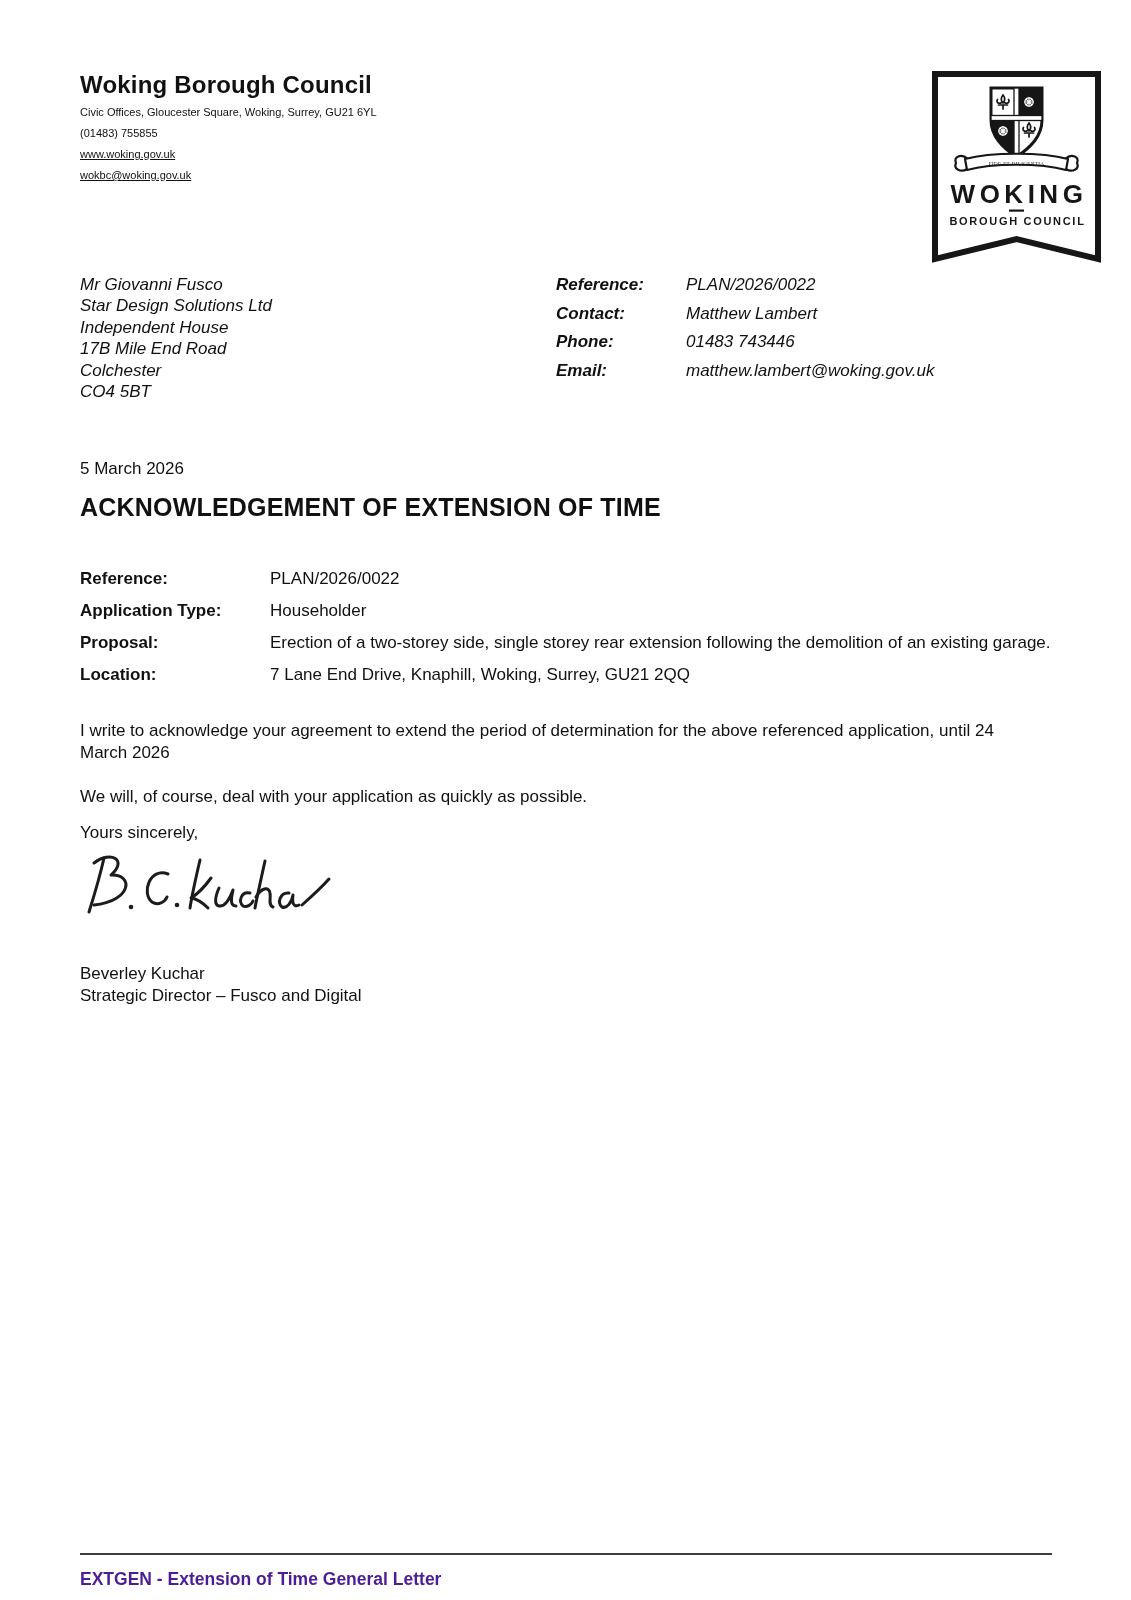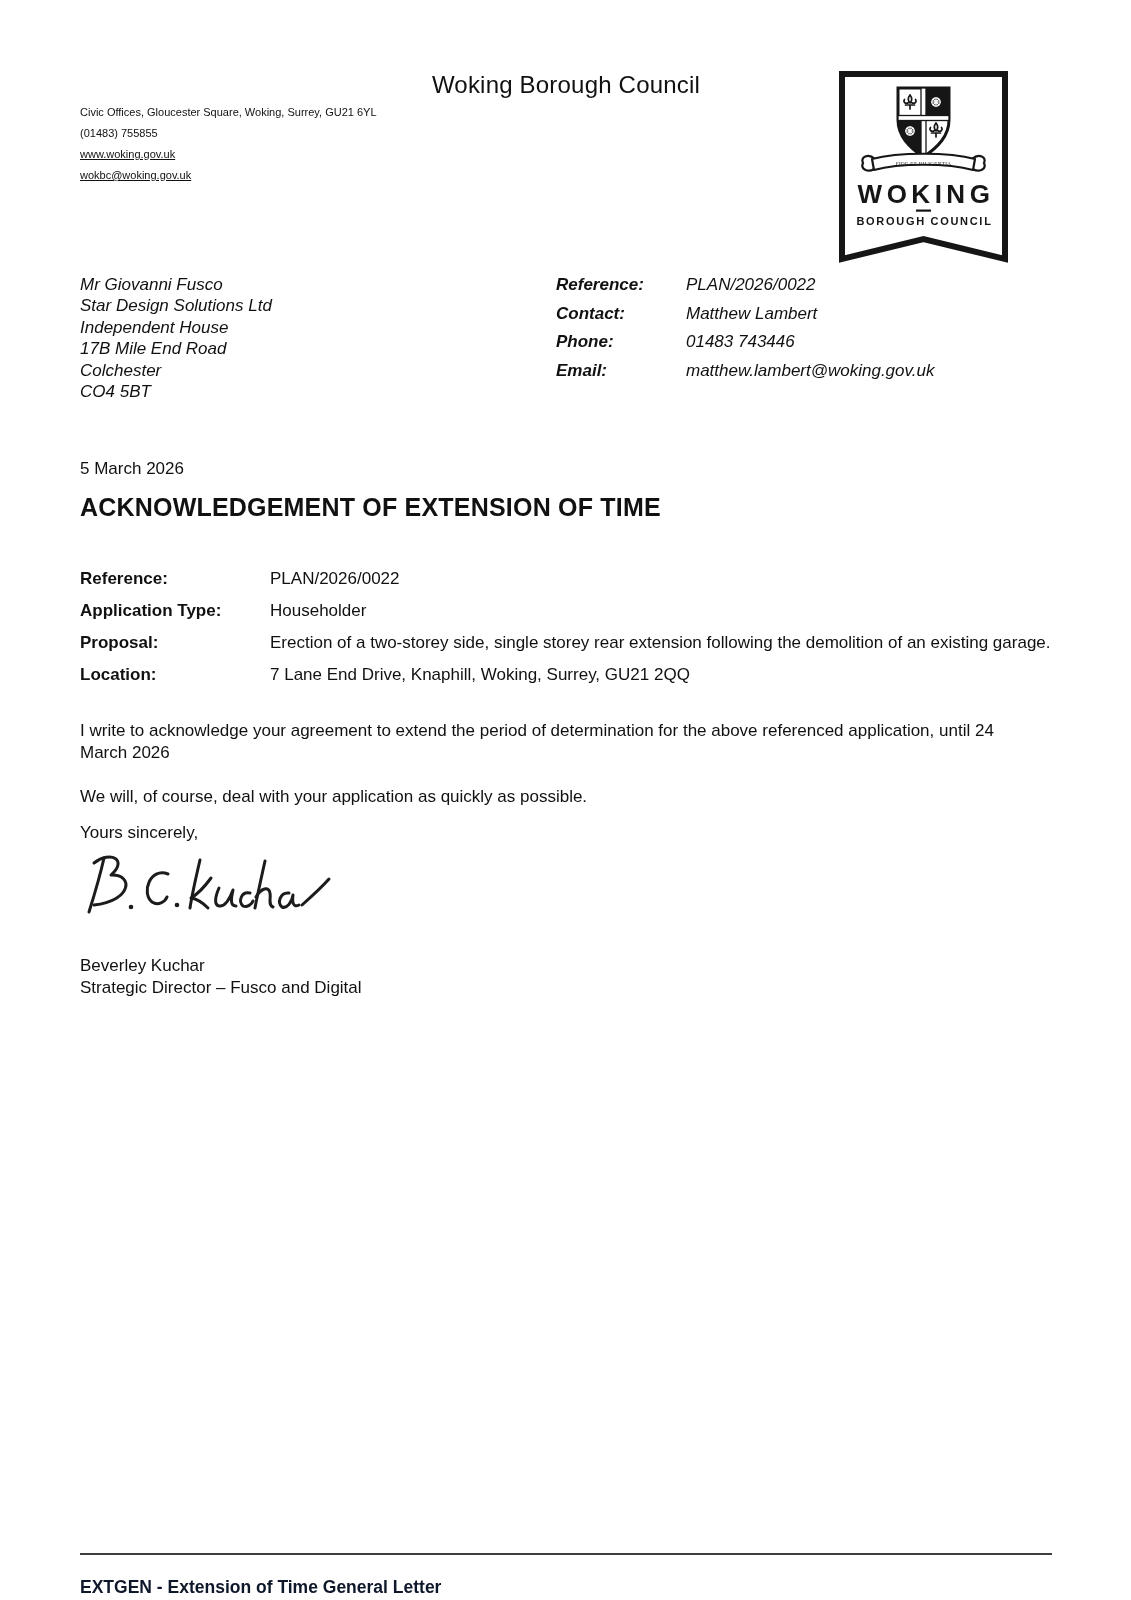--- a/index.html
+++ b/index.html
@@ -7,27 +7,27 @@
   body {
     width: 1131px; height: 1600px;
     position: relative;
     font-family: "Liberation Sans", sans-serif;
     color: #111111;
     overflow: hidden;
   }
   .page { padding: 72px 79px 0 80px; position: relative; }
 
   
-  .org-name { font-size: 24px; font-weight: 400; line-height: 26px; letter-spacing: 0.2px; text-align: center; }
+  .org-name { font-size: 24px; font-weight: 700; line-height: 26px; letter-spacing: 0.2px; }
   .org-lines { margin-top: 4px; font-size: 11px; line-height: 21px; }
   .org-lines div { white-space: nowrap; }
   .link-like { text-decoration: underline; }
 
   
-  .logo { position: absolute; left: 838px; top: 70px; width: 171px; height: 193px; }
+  .logo { position: absolute; left: 931px; top: 70px; width: 171px; height: 193px; }
   .logo svg { display: block; width: 100%; height: 100%; }
 
   
   .address-row { display: flex; margin-top: 88px; font-style: italic; }
   .recipient { font-size: 17px; line-height: 21.4px; }
   .ref-block {
     margin-left: auto; width: 496px;
     display: grid; grid-template-columns: 130px 1fr;
     font-size: 17px; line-height: 21px; row-gap: 7.5px;
     align-content: start;
@@ -46,28 +46,28 @@
   }
   .details .lbl { font-weight: 700; }
 
   .para { margin-top: 22px; font-size: 17px; line-height: 22px; max-width: 965px; }
   .para.first { margin-top: 34px; }
   .closing { margin-top: 14px; font-size: 17px; line-height: 21px; }
 
   .signature { margin-top: 6px; width: 252px; height: 78px; }
   .signature svg { display: block; width: 100%; height: 100%; }
 
-  .signatory { margin-top: 28px; font-size: 17px; line-height: 21.4px; }
+  .signatory { margin-top: 36px; font-size: 17px; line-height: 21.4px; }
 
   
   .footer {
     position: absolute; left: 80px; right: 79px; top: 1553px;
     border-top: 2px solid #3d3d3d;
-    padding-top: 22px;
-    font-size: 17.5px; font-weight: 700; color: #0f172a;
+    padding-top: 14px;
+    font-size: 17.5px; font-weight: 700; color: #4c1d95;
   }
 </style>
 </head>
 <body>
 
 <div class="page">
 
   <div>
     <div class="org-name">Woking Borough Council</div>
     <div class="org-lines">

